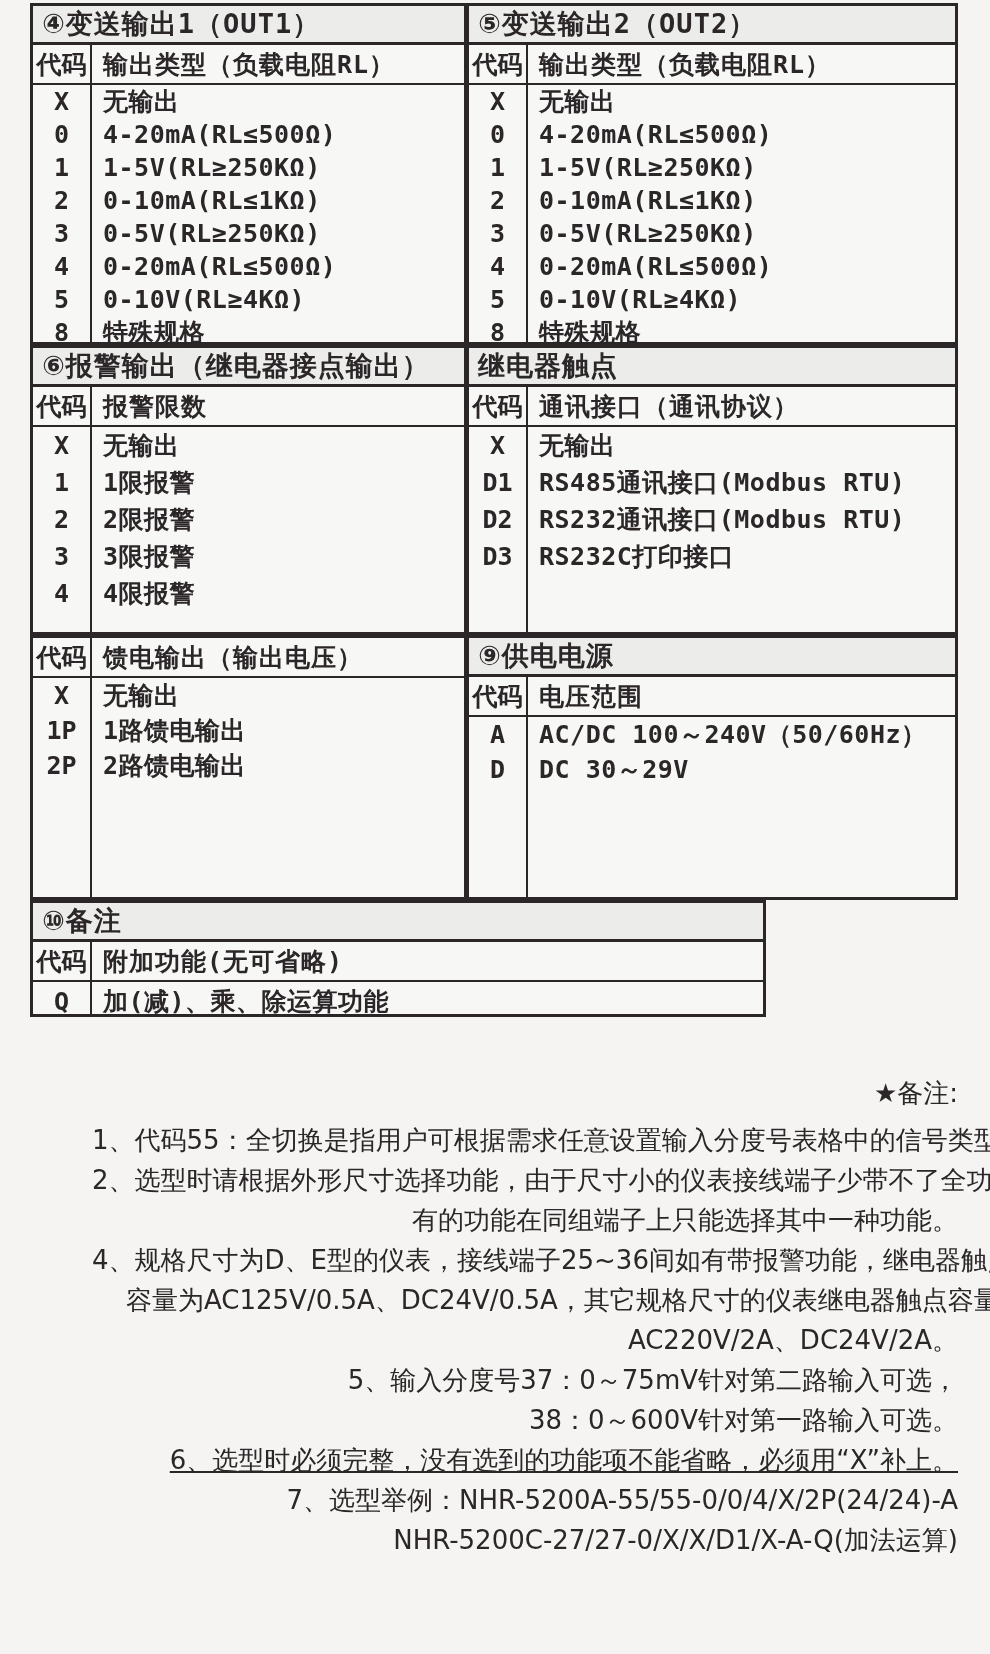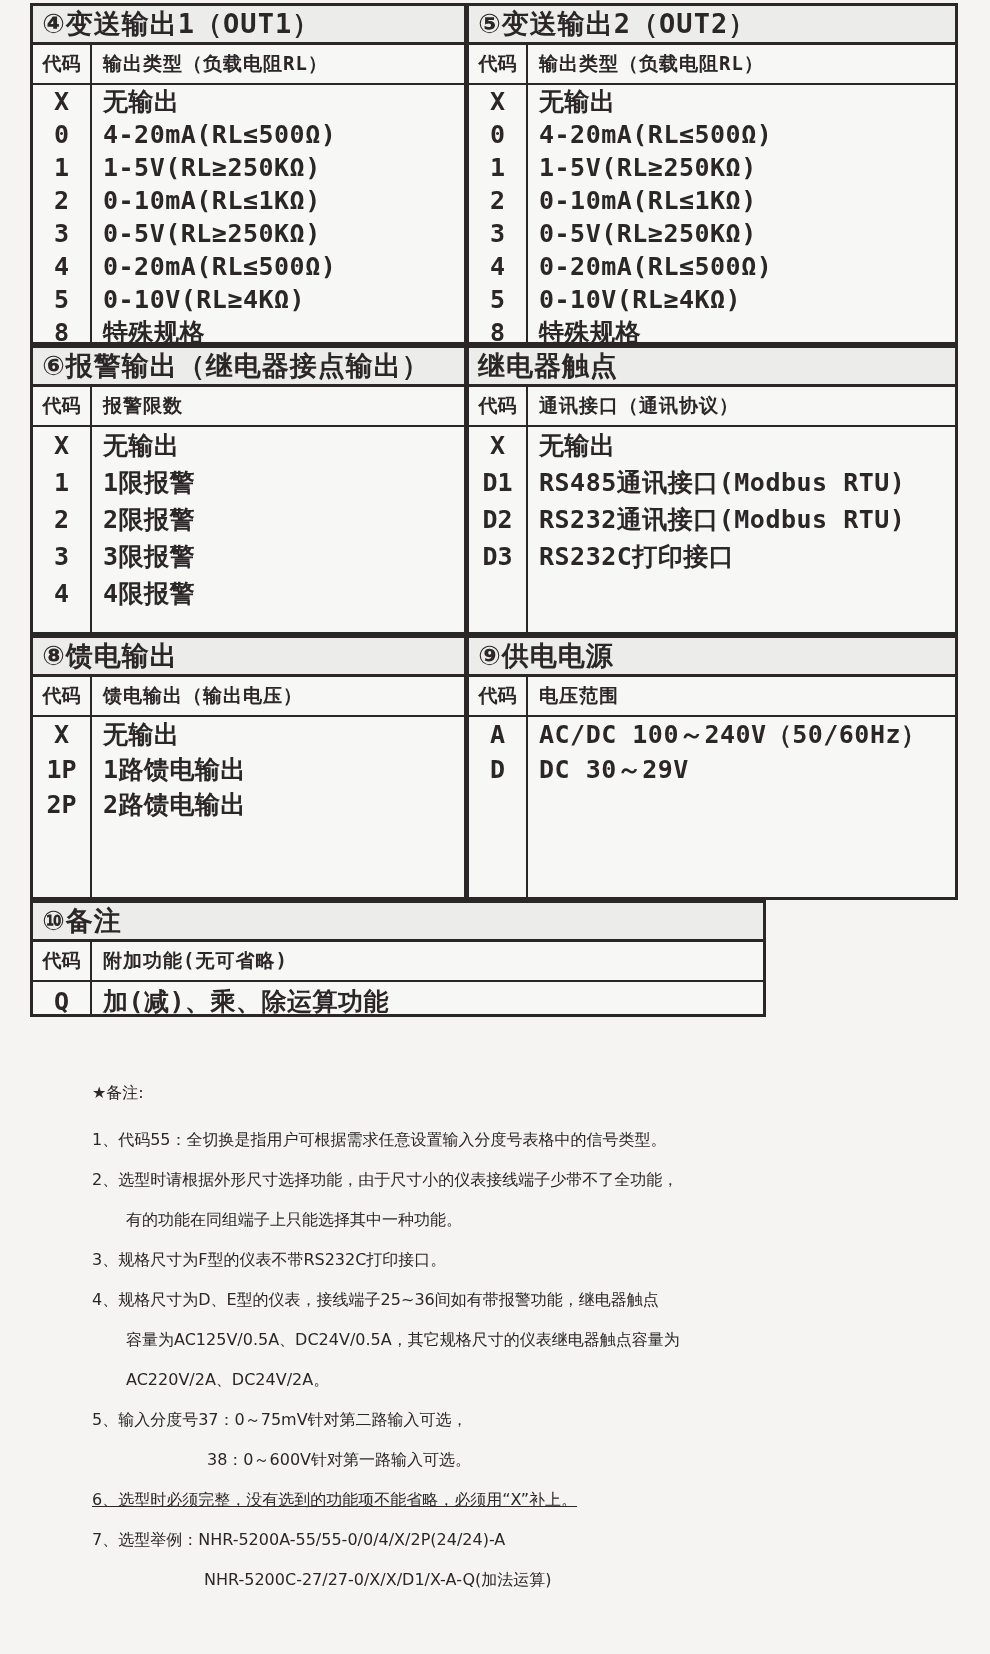--- a/index.html
+++ b/index.html
@@ -11,21 +11,21 @@
   }
   html,body{margin:0;padding:0;}
   body{
     width:990px;height:1654px;
     background:var(--page-bg);
     color:var(--text);
     font-family:"DejaVu Sans",sans-serif;
     overflow:hidden;
     position:relative;
   }
-  .sheet{padding:3px 0 0 30px;width:928px;}
+  .sheet{padding:3px 0 0 30px;width:928px;text-align:right;}
   .band{display:flex;width:928px;}
   .spec-table{
     box-sizing:border-box;
     border:3px solid var(--border);
     background:var(--table-bg);
     display:flex;flex-direction:column;
     font-family:"DejaVu Sans Mono","DejaVu Sans",monospace;
     font-weight:bold;
   }
   .t-left{width:437px;}
@@ -39,34 +39,34 @@
     height:36px;flex:0 0 36px;
     background:var(--header-bg);
     border-bottom:3px solid var(--border);
     display:flex;align-items:center;
     padding-left:9px;
     font-size:27px;letter-spacing:1px;
   }
   .hdr-row{
     display:flex;flex:0 0 38px;height:38px;
     border-bottom:2px solid var(--border);
-    font-size:19px;
+    font-size:25px;
   }
   .code-w{width:57px;flex:0 0 57px;border-right:2px solid var(--border);}
   .hdr-code{display:flex;align-items:center;justify-content:center;}
   .hdr-desc{flex:1;display:flex;align-items:center;padding-left:11px;letter-spacing:1px;}
   .tbody{flex:1;display:flex;font-size:25px;min-height:0;}
   .codes-col{display:flex;flex-direction:column;}
   .descs-col{flex:1;display:flex;flex-direction:column;min-width:0;}
   .cell{height:var(--rowh);flex:0 0 var(--rowh);display:flex;align-items:center;white-space:nowrap;}
   .cell.code{justify-content:center;}
   .cell.desc{padding-left:11px;letter-spacing:0.5px;}
   .notes{
     margin:56px 0 15px 62px;
-    font-size:16px;
+    font-size:26px;
     line-height:40px;
     white-space:nowrap;
   }
   .notes-title{margin-bottom:7px;}
   .note-line{min-height:40px;}
 </style>
 </head>
 <body>
 
 <div class="sheet">
@@ -182,21 +182,20 @@
             <div class="cell desc">RS485通讯接口(Modbus RTU)</div>
             <div class="cell desc">RS232通讯接口(Modbus RTU)</div>
             <div class="cell desc">RS232C打印接口</div>
           </div>
       </div>
     </div>
   </div>
 
   <div class="band band3">
     <div class="spec-table t-left">
-      <div class="sec-header">⑧馈电输出</div>
       <div class="hdr-row">
         <div class="code-w hdr-code">代码</div>
         <div class="hdr-desc">馈电输出（输出电压）</div>
       </div>
       <div class="tbody">
         <div class="codes-col code-w">
 
         <div class="cell code">X</div>
             <div class="cell code">1P</div>
             <div class="cell code">2P</div>
@@ -251,21 +250,20 @@
     </div>
   </div>
 
   <div class="notes">
     <div class="notes-title">★备注:</div>
     <div>
 
     <div class="note-line" style="padding-left: 0px;">1、代码55：全切换是指用户可根据需求任意设置输入分度号表格中的信号类型。</div>
         <div class="note-line" style="padding-left: 0px;">2、选型时请根据外形尺寸选择功能，由于尺寸小的仪表接线端子少带不了全功能，</div>
         <div class="note-line" style="padding-left: 34px;">有的功能在同组端子上只能选择其中一种功能。</div>
-        <div class="note-line" style="padding-left: 0px;">3、规格尺寸为F型的仪表不带RS232C打印接口。</div>
         <div class="note-line" style="padding-left: 0px;">4、规格尺寸为D、E型的仪表，接线端子25~36间如有带报警功能，继电器触点</div>
         <div class="note-line" style="padding-left: 34px;">容量为AC125V/0.5A、DC24V/0.5A，其它规格尺寸的仪表继电器触点容量为</div>
         <div class="note-line" style="padding-left: 34px;">AC220V/2A、DC24V/2A。</div>
         <div class="note-line" style="padding-left: 0px;">5、输入分度号37：0～75mV针对第二路输入可选，</div>
         <div class="note-line" style="padding-left: 115px;">38：0～600V针对第一路输入可选。</div>
         <div class="note-line" style="padding-left: 0px; text-decoration: underline;">6、选型时必须完整，没有选到的功能项不能省略，必须用“X”补上。</div>
         <div class="note-line" style="padding-left: 0px;">7、选型举例：NHR-5200A-55/55-0/0/4/X/2P(24/24)-A</div>
         <div class="note-line" style="padding-left: 112px;">NHR-5200C-27/27-0/X/X/D1/X-A-Q(加法运算)</div>
       </div>
   </div>

